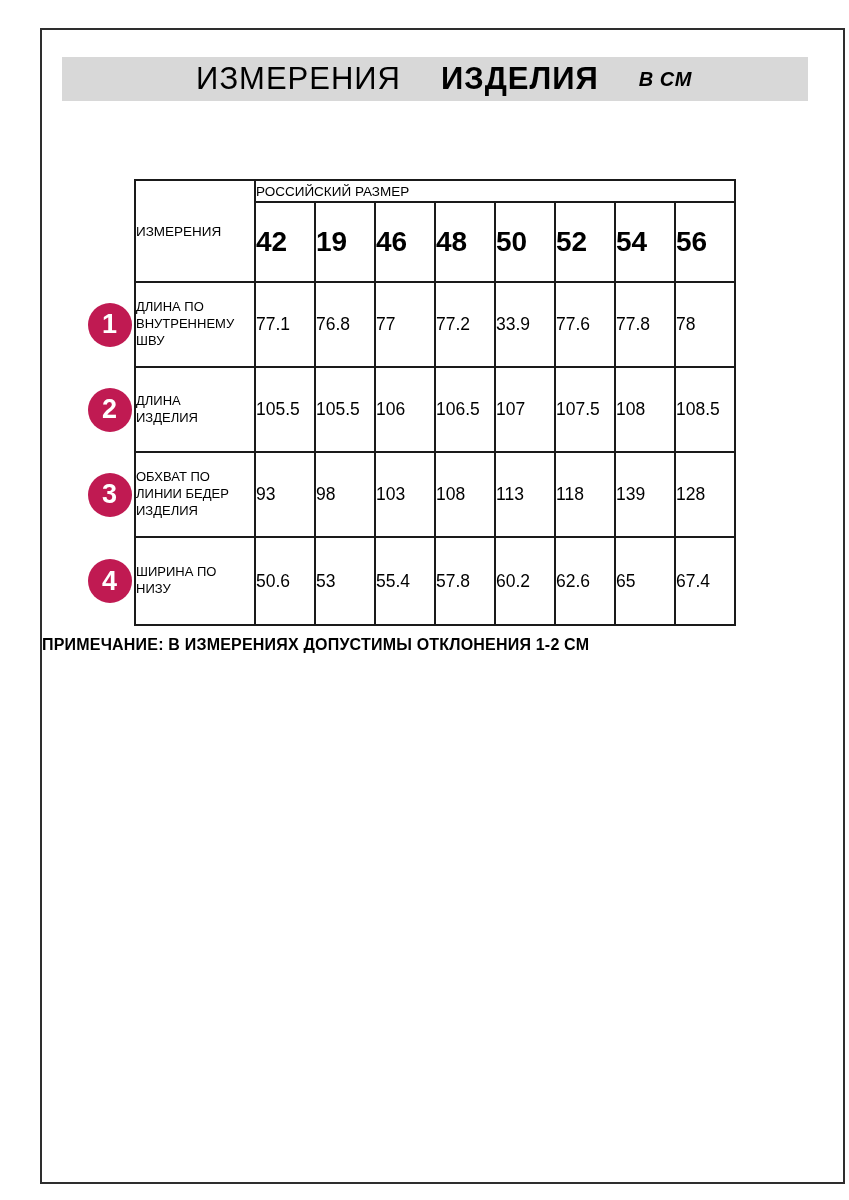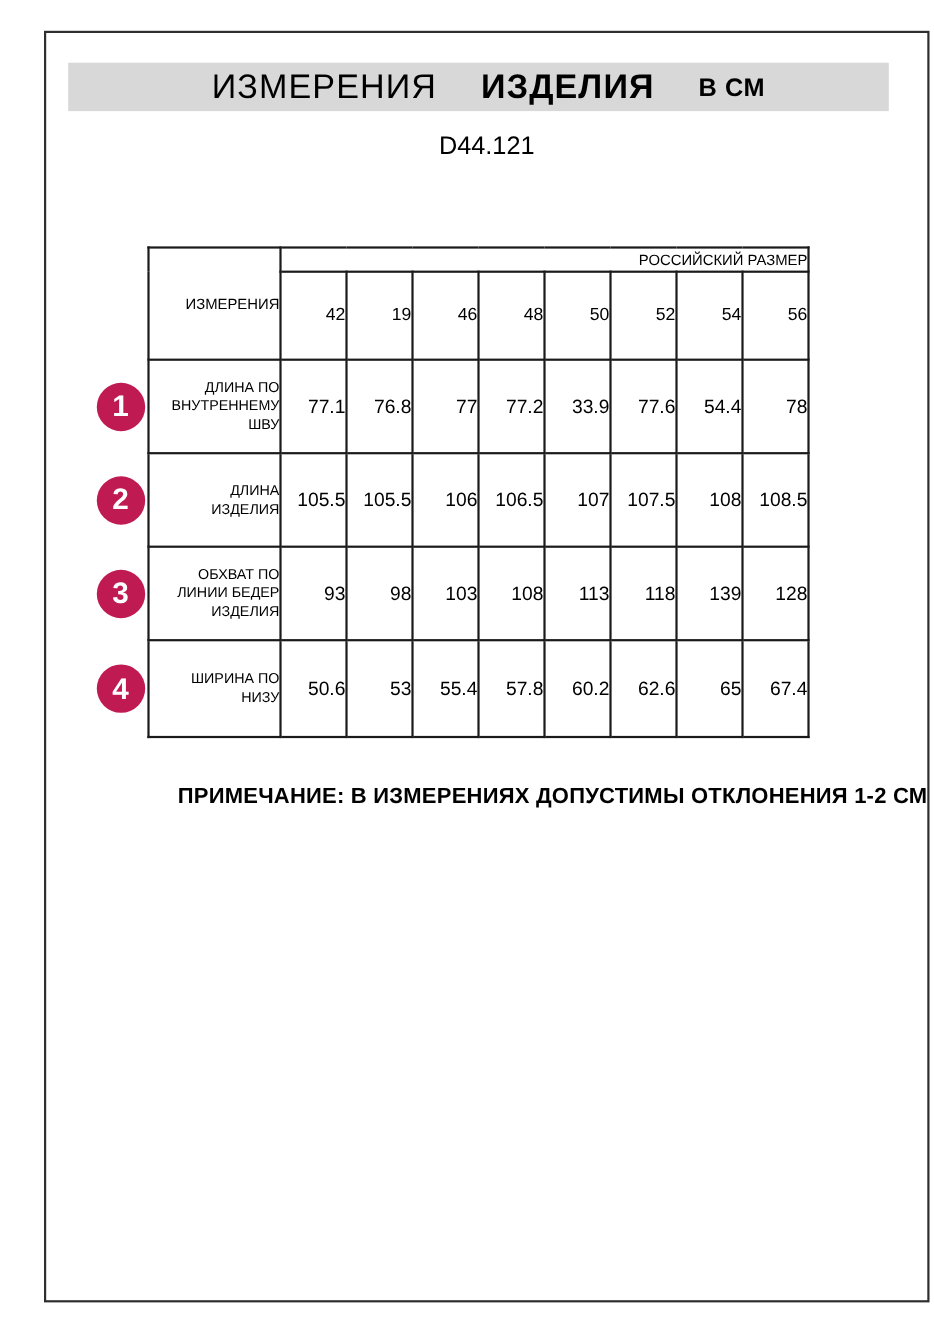--- a/index.html
+++ b/index.html
@@ -1,52 +1,51 @@
 <!DOCTYPE html>
 <html><head>
 <meta charset="utf-8">
 <style>
   html,body{margin:0;padding:0;background:#ffffff;}
   body{width:849px;height:1200px;position:relative;font-family:"Liberation Sans",sans-serif;color:#000;}
   .frame{position:absolute;left:40px;top:28px;width:801px;height:1152px;border:2px solid #2e2e2e;background:#fff;box-sizing:content-box;}
   .title-bar{margin:27px 0 0 20px;width:746px;height:44px;display:flex;align-items:center;justify-content:center;gap:40px;padding-left:18px;box-sizing:border-box;}
   .title-regular{font-size:31px;font-weight:400;letter-spacing:1px;}
   .title-bold{font-size:31px;font-weight:700;letter-spacing:1px;}
-  .title-units{font-size:23px;font-weight:700;letter-spacing:0.5px;}
+  .title-units{font-size:20px;font-weight:700;letter-spacing:0.5px;font-style:italic;}
   .product-code{margin-top:18px;text-align:center;font-size:23px;font-weight:400;}
   .description{margin-top:10px;text-align:center;font-size:17.5px;line-height:1.4;white-space:pre-line;}
   .table-wrap{margin:78px 0 0 43px;}
   table{border-collapse:collapse;table-layout:fixed;}
   col.badge-col{width:50px;}
   col.label-col{width:120px;}
   col.size-col{width:60px;}
-  th,td{border:2px solid #1a1a1a;padding:0;text-align:right;vertical-align:middle;}
+  th,td{border:2px solid #1a1a1a;padding:0;text-align:left;vertical-align:middle;}
   .badge-cell{border:none;background:transparent;}
   .group-head{height:20px;font-size:13.5px;font-weight:400;}
   .measure-head{font-size:13.5px;font-weight:400;}
-  .size-cell{height:78px;font-size:16px;font-weight:400;border-radius:28px;}
+  .size-cell{height:78px;font-size:28px;font-weight:700;border-radius:28px;}
   .label-cell{font-size:13px;font-weight:400;line-height:1.3;white-space:pre-line;}
   .value-cell{font-size:17.5px;font-weight:400;margin-top:46px;}
   tbody tr{height:85px;}
   tbody tr:last-child{height:88px;}
   .badge{width:44px;height:44px;border-radius:50%;margin:0 auto;display:flex;align-items:center;justify-content:center;color:#fff;font-size:27px;font-weight:700;}
-  .note{margin-top:42px;text-align:right;font-size:20px;font-weight:700;letter-spacing:0.2px;}
+  .note{margin-top:10px;text-align:left;font-size:16px;font-weight:700;letter-spacing:0.2px;}
 </style>
 </head>
 <body>
 
 <div class="frame">
 
   <div class="title-bar" style="background: rgb(216, 216, 216);">
     <span class="title-regular">ИЗМЕРЕНИЯ</span>
     <span class="title-bold">ИЗДЕЛИЯ</span>
     <span class="title-units">В СМ</span>
   </div>
 
-  <div class="product-code">D44.121</div>
 
 
   <div class="table-wrap">
     <table>
       <colgroup>
         <col class="badge-col">
         <col class="label-col">
         <col class="size-col">
           <col class="size-col">
           <col class="size-col">
@@ -80,21 +79,21 @@
             </td>
             <td class="label-cell">ДЛИНА ПО
 ВНУТРЕННЕМУ
 ШВУ</td>
             <td class="value-cell">77.1</td>
             <td class="value-cell">76.8</td>
             <td class="value-cell">77</td>
             <td class="value-cell">77.2</td>
             <td class="value-cell">33.9</td>
             <td class="value-cell">77.6</td>
-            <td class="value-cell">54.4</td>
+            <td class="value-cell">77.8</td>
             <td class="value-cell">78</td>
           </tr>
           <tr>
             <td class="badge-cell">
               <div class="badge" style="background: rgb(192, 26, 82);">2</div>
             </td>
             <td class="label-cell">ДЛИНА
 ИЗДЕЛИЯ</td>
             <td class="value-cell">105.5</td>
             <td class="value-cell">105.5</td>

